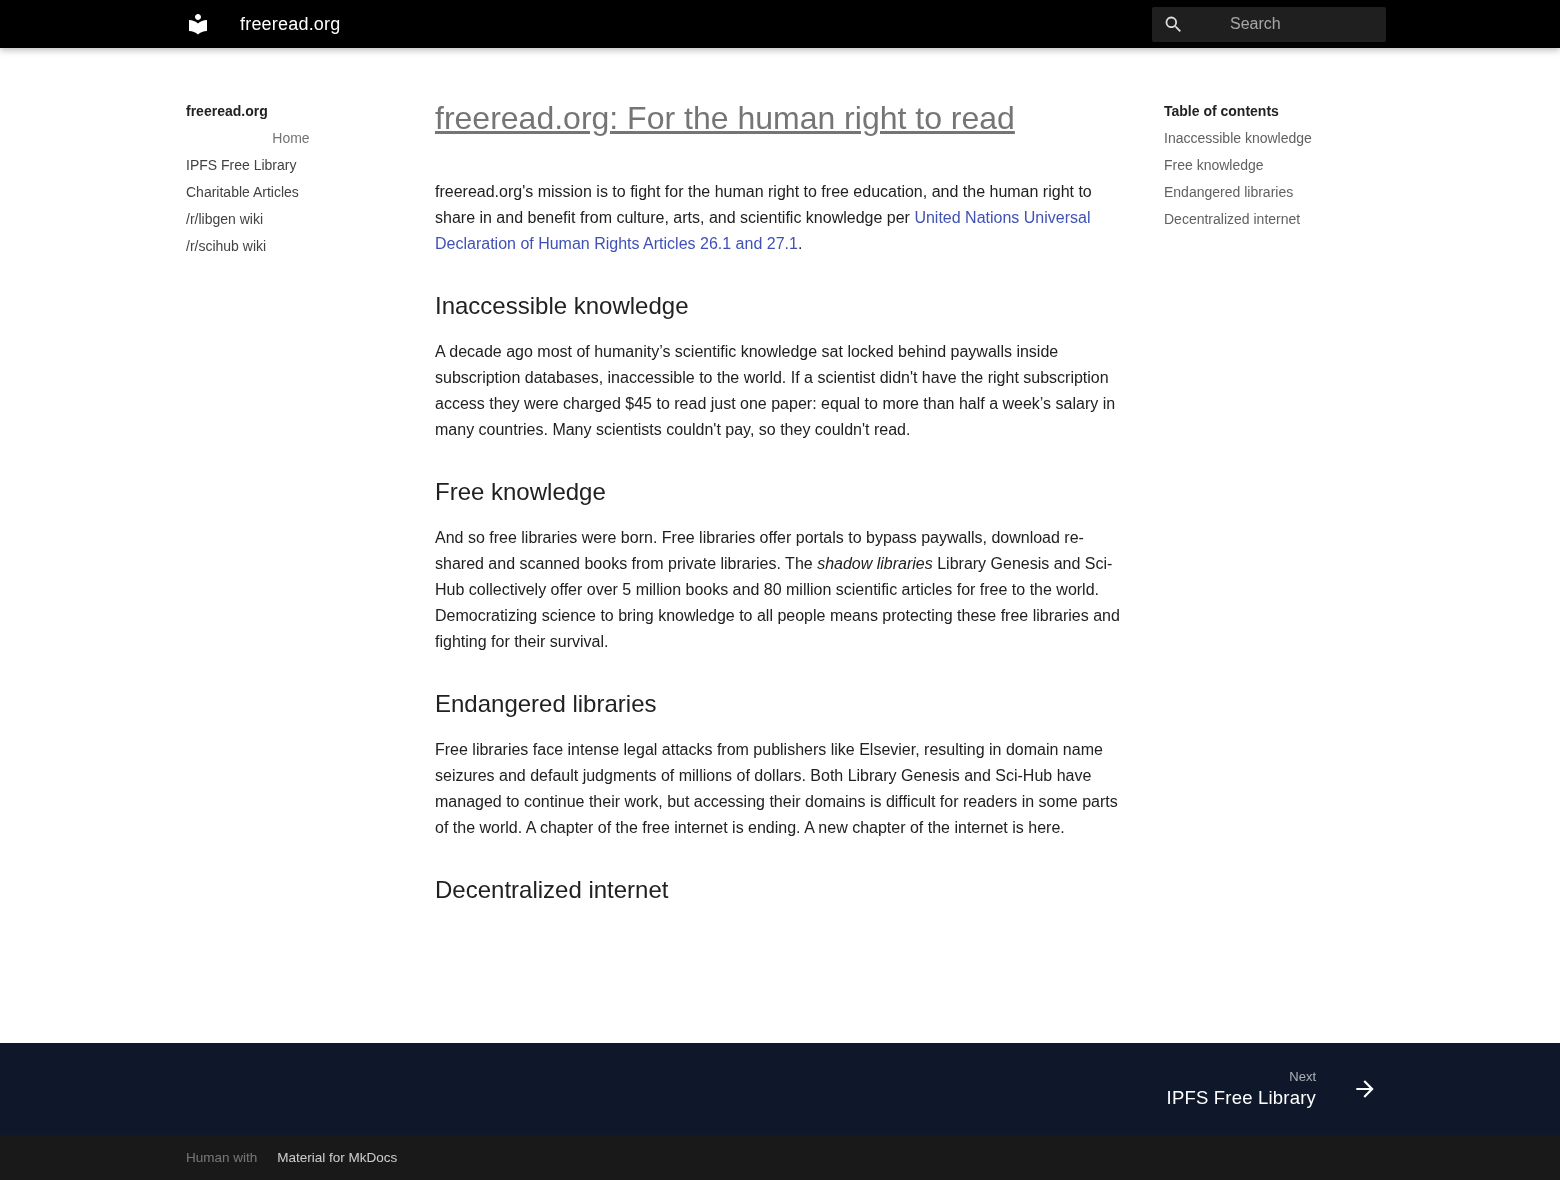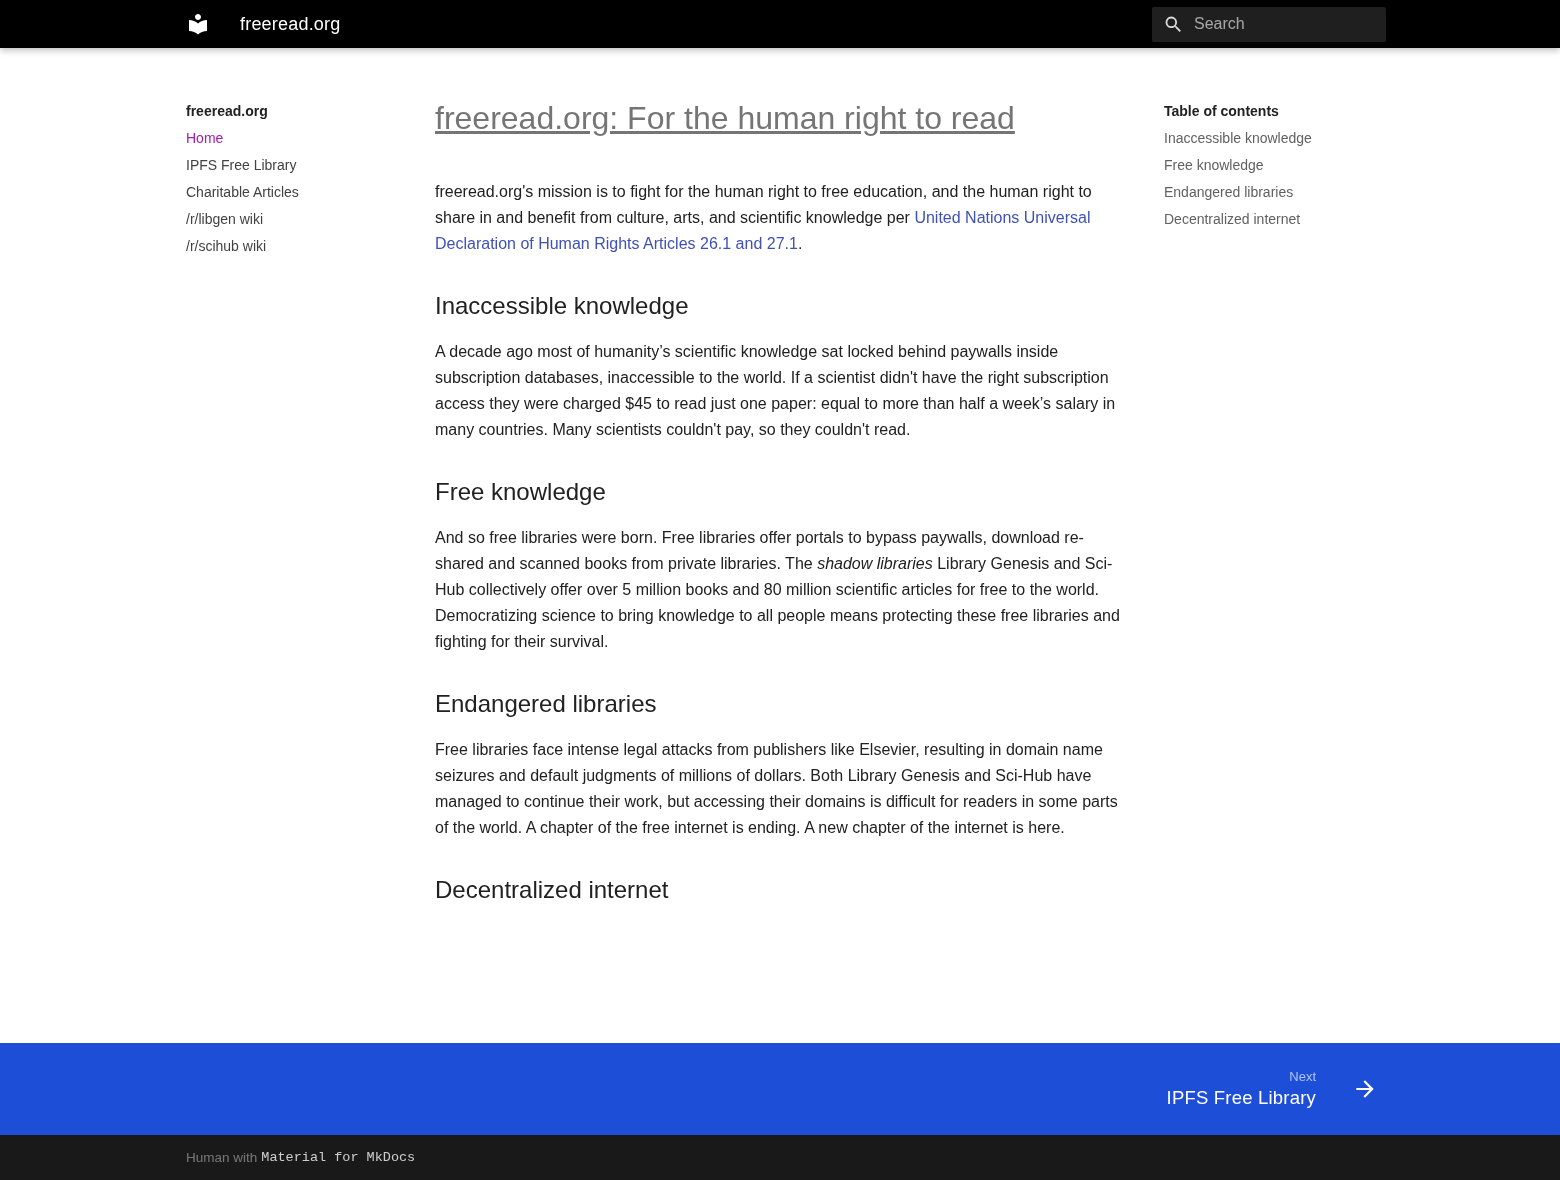--- a/index.html
+++ b/index.html
@@ -6,58 +6,58 @@
   html,body { background:#e9e9e9; }
   body { font-family:"Liberation Sans","DejaVu Sans",sans-serif; -webkit-font-smoothing:antialiased; }
   .page { width:1560px; height:1180px; margin:0 auto; background:#ffffff; position:relative; overflow:hidden; display:flex; flex-direction:column; }
 
   
   .header { height:48px; background:#000000; box-shadow:0 2px 7px rgba(0,0,0,.28); position:relative; z-index:5; flex:0 0 auto; }
   .header-inner { width:1220px; height:48px; margin:0 auto; display:flex; align-items:center; }
   .logo { margin-left:16px; width:24px; height:24px; display:inline-flex; cursor:pointer; }
   .logo svg { width:24px; height:24px; fill:#ffffff; }
   .header-title { margin-left:30px; color:#ffffff; font-size:18px; font-weight:400; letter-spacing:.2px; cursor:pointer; }
-  .search-box { margin-left:auto; margin-right:4px; width:234px; height:35px; background:rgba(255,255,255,.12); border-radius:2px; display:flex; align-items:center; }
+  .search-box { margin-left:auto; margin-right:4px; width:234px; height:35px; background:rgba(255,255,255,.12); border-radius:2px; display:flex; align-items:center;gap:36px; }
   .search-icon { margin-left:11px; width:21px; height:21px; display:inline-flex; }
   .search-icon svg { width:21px; height:21px; fill:rgba(255,255,255,.85); }
   .search-input { flex:1; margin-left:10px; margin-right:8px; background:transparent; border:none; outline:none; color:#ffffff; font-size:16px; font-family:inherit; }
   .search-input::placeholder { color:rgba(255,255,255,.6); opacity:1; }
 
   
   .container { width:1220px; margin:0 auto; display:flex; align-items:flex-start; flex:1 1 auto; overflow:hidden; }
   .sidebar { width:242px; flex:0 0 242px; padding:50px 16px 0 16px; font-size:14px; }
   .side-row { line-height:27px; white-space:nowrap; }
   .side-title { font-weight:700; color:#212121; }
   .nav-link { color:#424242; text-decoration:none; display:block; cursor:pointer; }
-  .nav-link.active { color:#a21caf; }
+  .nav-link.active { color:#737373;text-align:center; }
   .toc-title { font-weight:700; color:#212121; }
   .toc-link { color:#616161; text-decoration:none; display:block; cursor:pointer; }
 
   .content { flex:1 1 auto; padding:0 23px 24px 23px; color:#212121; font-size:16px; }
   .content h1 { margin:50px 0 41px 0; font-size:32px; line-height:40px; font-weight:300; color:#757575;text-decoration:underline; }
   .content h2 { margin:34px 0 16px 0; font-size:24px; line-height:30px; font-weight:400; color:#212121; }
   .content p { margin:18px 0; line-height:26px; }
   .content a.text-link { color:#3f51b5; text-decoration:none; cursor:pointer; }
   .content em { font-style:italic; }
 
   
   .footer { flex:0 0 auto; }
-  .footer-nav { height:92px; background:#1d4ed8; display:flex; }
+  .footer-nav { height:92px; background:#0f172a; display:flex; }
   .footer-nav-inner { width:1220px; margin:0 auto; display:flex; align-items:center; }
   .next-link { margin-left:auto; display:flex; align-items:center; padding-right:12px; text-decoration:none; cursor:pointer; }
   .next-texts { text-align:right; margin-right:36px; }
   .next-label { display:block; font-size:13px; color:rgba(255,255,255,.65); margin-bottom:3px; }
   .next-title { display:block; font-size:18.5px; color:#ffffff; letter-spacing:.2px; }
   .arrow-icon { width:26px; height:26px; display:inline-flex; }
   .arrow-icon svg { width:26px; height:26px; fill:#ffffff; }
 
   .footer-meta { height:45px; background:#191919; display:flex; }
   .footer-meta-inner { width:1220px; margin:0 auto; display:flex; align-items:center; padding-left:16px; font-size:13.5px; }
   .made-with { color:rgba(255,255,255,.4); }
-  .made-with-link { color:rgba(255,255,255,.78); text-decoration:none; margin-left:4px; cursor:pointer;font-family:Liberation Mono, monospace; }
+  .made-with-link { color:rgba(255,255,255,.78); text-decoration:none; margin-left:20px; cursor:pointer; }
 </style>
 </head>
 <body>
 
 <div class="page">
 
   <header class="header">
     <div class="header-inner">
       <span class="logo">
         <svg viewBox="0 0 24 24">

